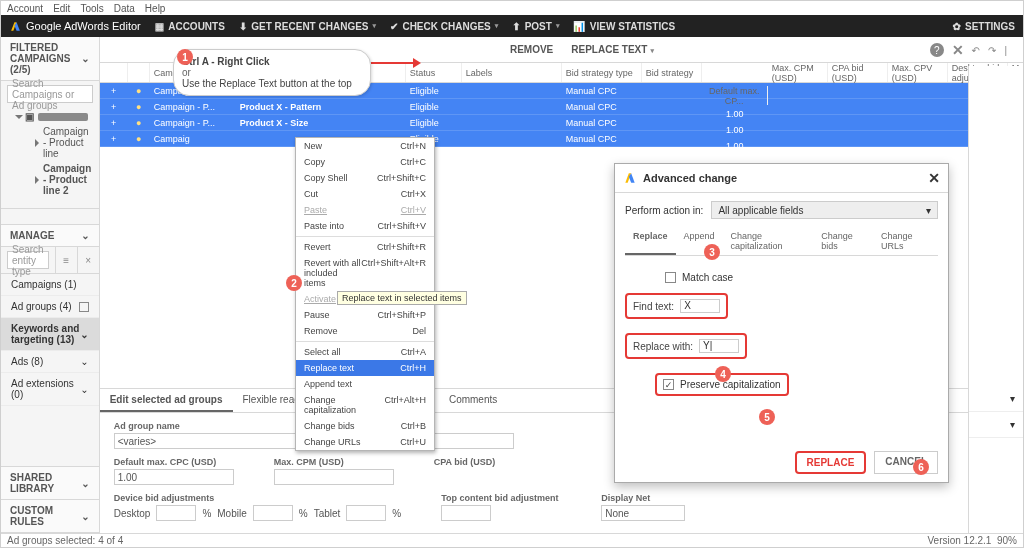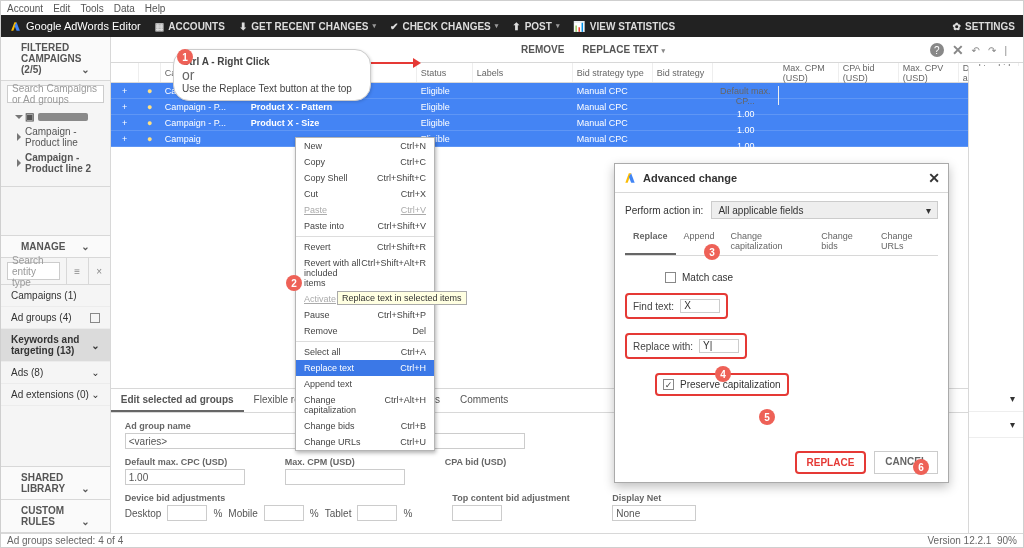--- a/index.html
+++ b/index.html
@@ -22,26 +22,26 @@
   .appmenu{height:14px;display:flex;align-items:center;gap:10px;padding:0 6px;background:#fff;color:#555;border-radius:7px;}
   .titlebar{height:22px;background:var(--dark);color:#eee;display:flex;align-items:center;gap:14px;padding:0 8px;}
   .titlebar .logo{display:flex;align-items:center;gap:4px;font-size:11px;color:#fff;}
   .titlebar .logo svg{height:13px;width:13px;}
   .ttlitem{display:flex;align-items:center;gap:4px;color:#ddd;font-size:10px;font-weight:bold;}
   .ttlitem small{font-size:7px;color:#999;}
   .titlebar .spacer{flex:1;}
   
   .content{display:flex;height:calc(100% - 14px - 22px - 14px);}
   .left{width:195px;background:var(--bg);border-right:1px solid var(--border);display:flex;flex-direction:column;}
-  .panel-head{background:#fafafa;border-bottom:1px solid var(--border);padding:5px 20px;font-weight:bold;font-size:10px;color:#555;display:flex;justify-content:space-between;align-items:flex-end;}
+  .panel-head{background:#fafafa;border-bottom:1px solid var(--border);padding:5px 9px;font-weight:bold;font-size:10px;color:#555;display:flex;justify-content:space-between;align-items:center;}
   .leftsearch{margin:4px 6px;height:18px;border:1px solid #ccc;background:#fff;display:flex;align-items:center;padding:0 4px;color:#999;}
   .tree{flex:0 0 auto;padding:2px 0 10px 0;border-bottom:1px solid var(--border);}
   .tree-row{display:flex;align-items:center;gap:4px;padding:2px 6px 2px 16px;font-size:10px;color:#555;}
   .tree-row.s{font-weight:bold;}
-  .tree-row.sub{}
+  .tree-row.sub{margin-left:18px;}
   .tree-row .bar{width:50px;height:8px;background:#8a8a8a;border-radius:2px;}
   .tri{display:inline-block;width:0;height:0;border-top:4px solid transparent;border-bottom:4px solid transparent;border-left:4px solid #777;}
   .tri.open{transform:rotate(90deg);}
   .left .flex1{flex:1;}
   .entity-area{border-top:1px solid var(--border);}
   .entity-search{display:flex;border-bottom:1px solid var(--border);}
   .entity-search .in{flex:1;margin:4px 6px;height:18px;border:1px solid #ccc;background:#fff;color:#999;display:flex;align-items:center;padding:0 4px;}
   .entity-search .ic{display:flex;align-items:center;justify-content:center;width:22px;color:#888;border-left:1px solid var(--border);}
   .nav-item{display:flex;justify-content:space-between;align-items:center;padding:5px 10px;font-size:10px;border-bottom:1px solid #ececec;}
   .nav-item.active{background:#dbdbdb;font-weight:bold;}
@@ -105,21 +105,21 @@
   .dlgbtns{padding:6px 10px 8px;display:flex;justify-content:flex-end;gap:8px;}
   .pill{border:1px solid #ccc;padding:4px 10px;font-size:10px;font-weight:bold;color:#666;}
   .hl-btn{border:2px solid var(--hl-border);border-radius:4px;color:var(--hl-border);}
   
   .status{position:absolute;left:0;right:0;bottom:0;height:14px;background:#fff;border-top:1px solid var(--border);display:flex;justify-content:space-between;align-items:center;padding:0 6px;font-size:10px;color:#666;}
   
   .rsliver{position:absolute;right:0;top:65px;width:55px;bottom:14px;background:#fff;border-left:1px solid var(--border);z-index:5;pointer-events:none;}
   .rsliver .row{height:26px;border-bottom:1px solid #eee;display:flex;align-items:center;justify-content:flex-end;padding-right:8px;}
   
   .callout{position:absolute;left:172px;top:48px;width:198px;background:#fff;border:1px solid #ccc;border-radius:16px;padding:6px 8px;text-align:left;font-size:10px;color:#444;z-index:45;box-shadow:1px 1px 3px rgba(0,0,0,.15);}
-  .callout .or{font-size:14px;color:#666;}
+  .callout .or{font-size:10px;color:#666;}
   .arrow{position:absolute;z-index:44;}
   .help-x{position:absolute;right:16px;top:41px;display:flex;gap:8px;align-items:center;z-index:20;color:#888;}
   .helpcircle{width:14px;height:14px;border-radius:7px;background:#888;color:#fff;display:flex;align-items:center;justify-content:center;font-size:10px;}
 </style>
 </head>
 <body>
 
 <div class="appmenu">
   <span>Account</span>
   <span>Edit</span>

